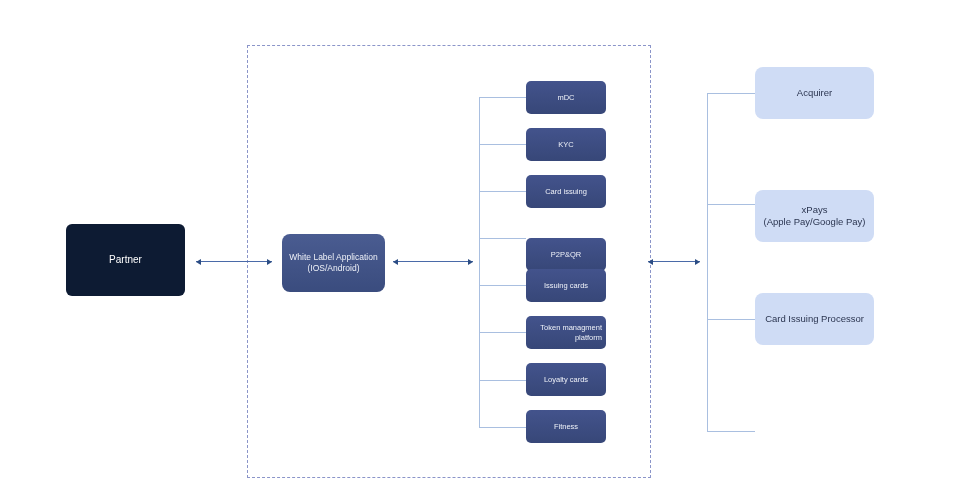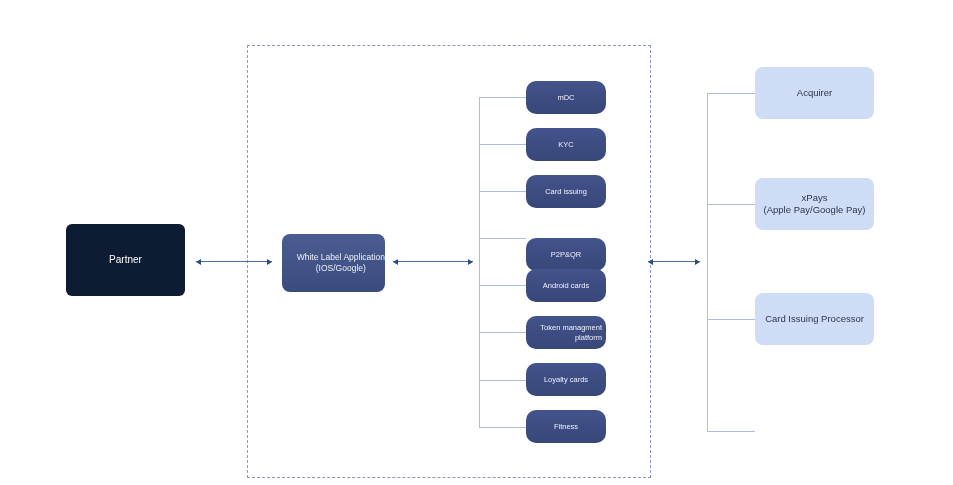--- a/index.html
+++ b/index.html
@@ -55,31 +55,30 @@
 
   .node-app {
     left: 282px;
     top: 234px;
     width: 103px;
     height: 58px;
     background: linear-gradient(180deg, #4a5c91 0%, #3a4c7e 100%);
     color: #eef1f8;
     font-size: 8.5px;
     border-radius: 8px;
-    justify-content: flex-end;
   }
 
   .node-service {
     left: 526px;
     width: 80px;
     height: 33px;
     background: linear-gradient(180deg, #43538c 0%, #374778 100%);
     color: #eef1f8;
     font-size: 7.5px;
-    border-radius: 10px;
+    border-radius: 5px;
     padding: 0 4px;
   }
 
   .node-external {
     left: 755px;
     width: 119px;
     height: 52px;
     background: #cfdcf5;
     color: #2b3550;
     font-size: 9.5px;
@@ -131,21 +130,21 @@
 
   <div class="boundary"></div>
 
   <div class="node node-partner">Partner</div>
 
   <div class="arrow" style="left:196px; top:261px; width:76px;"></div>
 
   <div class="node node-app">
     <div>
       <div>White Label Application</div>
-      <div>(IOS/Google)</div>
+      <div>(IOS/Android)</div>
     </div>
   </div>
 
   <div class="arrow" style="left:393px; top:261px; width:80px;"></div>
 
   <div class="line-v" style="left:479px; top:97px; height:331px;"></div>
 
   <div class="line-h" style="left:479px; top:97px;  width:47px;"></div>
   <div class="line-h" style="left:479px; top:144px; width:47px;"></div>
   <div class="line-h" style="left:479px; top:191px; width:47px;"></div>
@@ -161,21 +160,21 @@
   <div class="node node-service" style="top:128px;">
       <span>KYC</span>
     </div>
   <div class="node node-service" style="top:175px;">
       <span>Card issuing</span>
     </div>
   <div class="node node-service" style="top:238px;">
       <span>P2P&amp;QR</span>
     </div>
   <div class="node node-service" style="top:269px;">
-      <span>Android cards</span>
+      <span>Issuing cards</span>
     </div>
   <div class="node node-service" style="top:316px;text-align:right;">
       <span>Token managment platform</span>
     </div>
   <div class="node node-service" style="top:410px;">
       <span>Fitness</span>
     </div>
   <div class="node node-service" style="top:363px;">
       <span>Loyalty cards</span>
     </div>
@@ -187,21 +186,21 @@
   <div class="line-h" style="left:707px; top:93px;  width:48px;"></div>
   <div class="line-h" style="left:707px; top:204px; width:48px;"></div>
   <div class="line-h" style="left:707px; top:319px; width:48px;"></div>
   <div class="line-h" style="left:707px; top:431px; width:48px;"></div>
 
   <div class="node node-external" style="top:67px;">
     <div>
         <div>Acquirer</div>
       </div>
   </div>
-  <div class="node node-external" style="top:178px;">
+  <div class="node node-external" style="top:190px;">
     <div>
       <div>xPays</div>
       <div>(Apple Pay/Google Pay)</div>
     </div>
   </div>
   <div class="node node-external" style="top:293px;">
     <div>
         <div>Card Issuing Processor</div>
       </div>
   </div>

